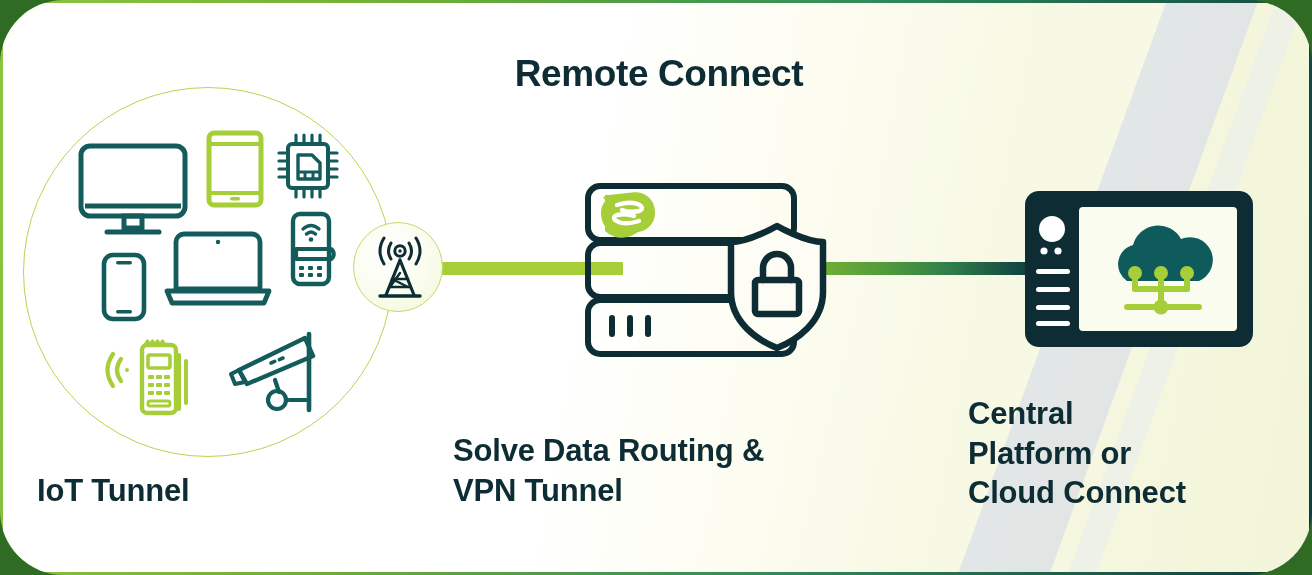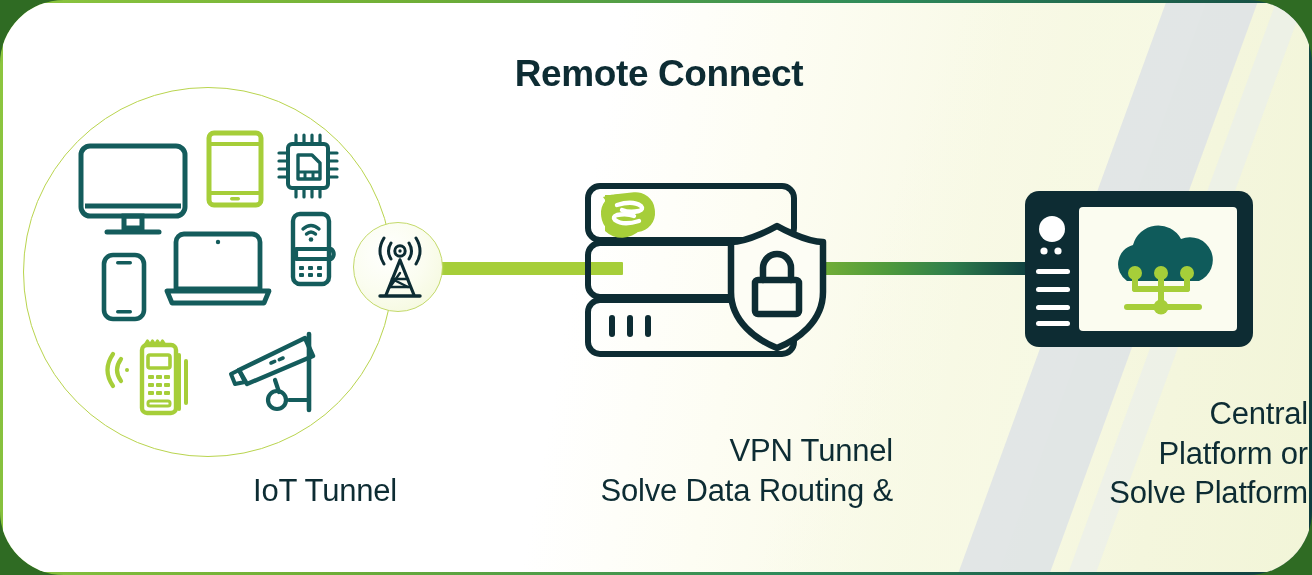--- a/index.html
+++ b/index.html
@@ -80,25 +80,25 @@
     text-align: center;
     font-size: 37px;
     font-weight: 700;
     letter-spacing: -0.4px;
     color: #0d2c33;
   }
 
   
   .caption {
     position: absolute;
-    text-align: right;
+    text-align: left;
     color: #0d2c33;
     font-size: 31px;
     line-height: 1.28;
-    font-weight: 400;
+    font-weight: 700;
     letter-spacing: -0.2px;
   }
   #cap-iot   { left: 34px;  top: 468px; width: 360px; }
   #cap-vpn   { left: 450px; top: 428px; width: 440px; }
   #cap-cloud { left: 965px; top: 391px; width: 340px; }
 
   
   .link { position: absolute; height: 13px; border-radius: 1px; }
   #link-left {
     left: 392px; top: 259px; width: 228px;
@@ -364,24 +364,24 @@
           </g>
         </g>
       </svg>
     </div>
 
     <div class="caption" id="cap-iot">
       <div>IoT Tunnel</div>
     </div>
 
     <div class="caption" id="cap-vpn">
+      <div>Solve Data Routing &amp;</div>
       <div>VPN Tunnel</div>
-      <div>Solve Data Routing &amp;</div>
     </div>
 
     <div class="caption" id="cap-cloud">
       <div>Central</div>
       <div>Platform or</div>
-      <div>Solve Platform</div>
+      <div>Cloud Connect</div>
     </div>
 
   </div>
 </div>
 
 </body></html>

